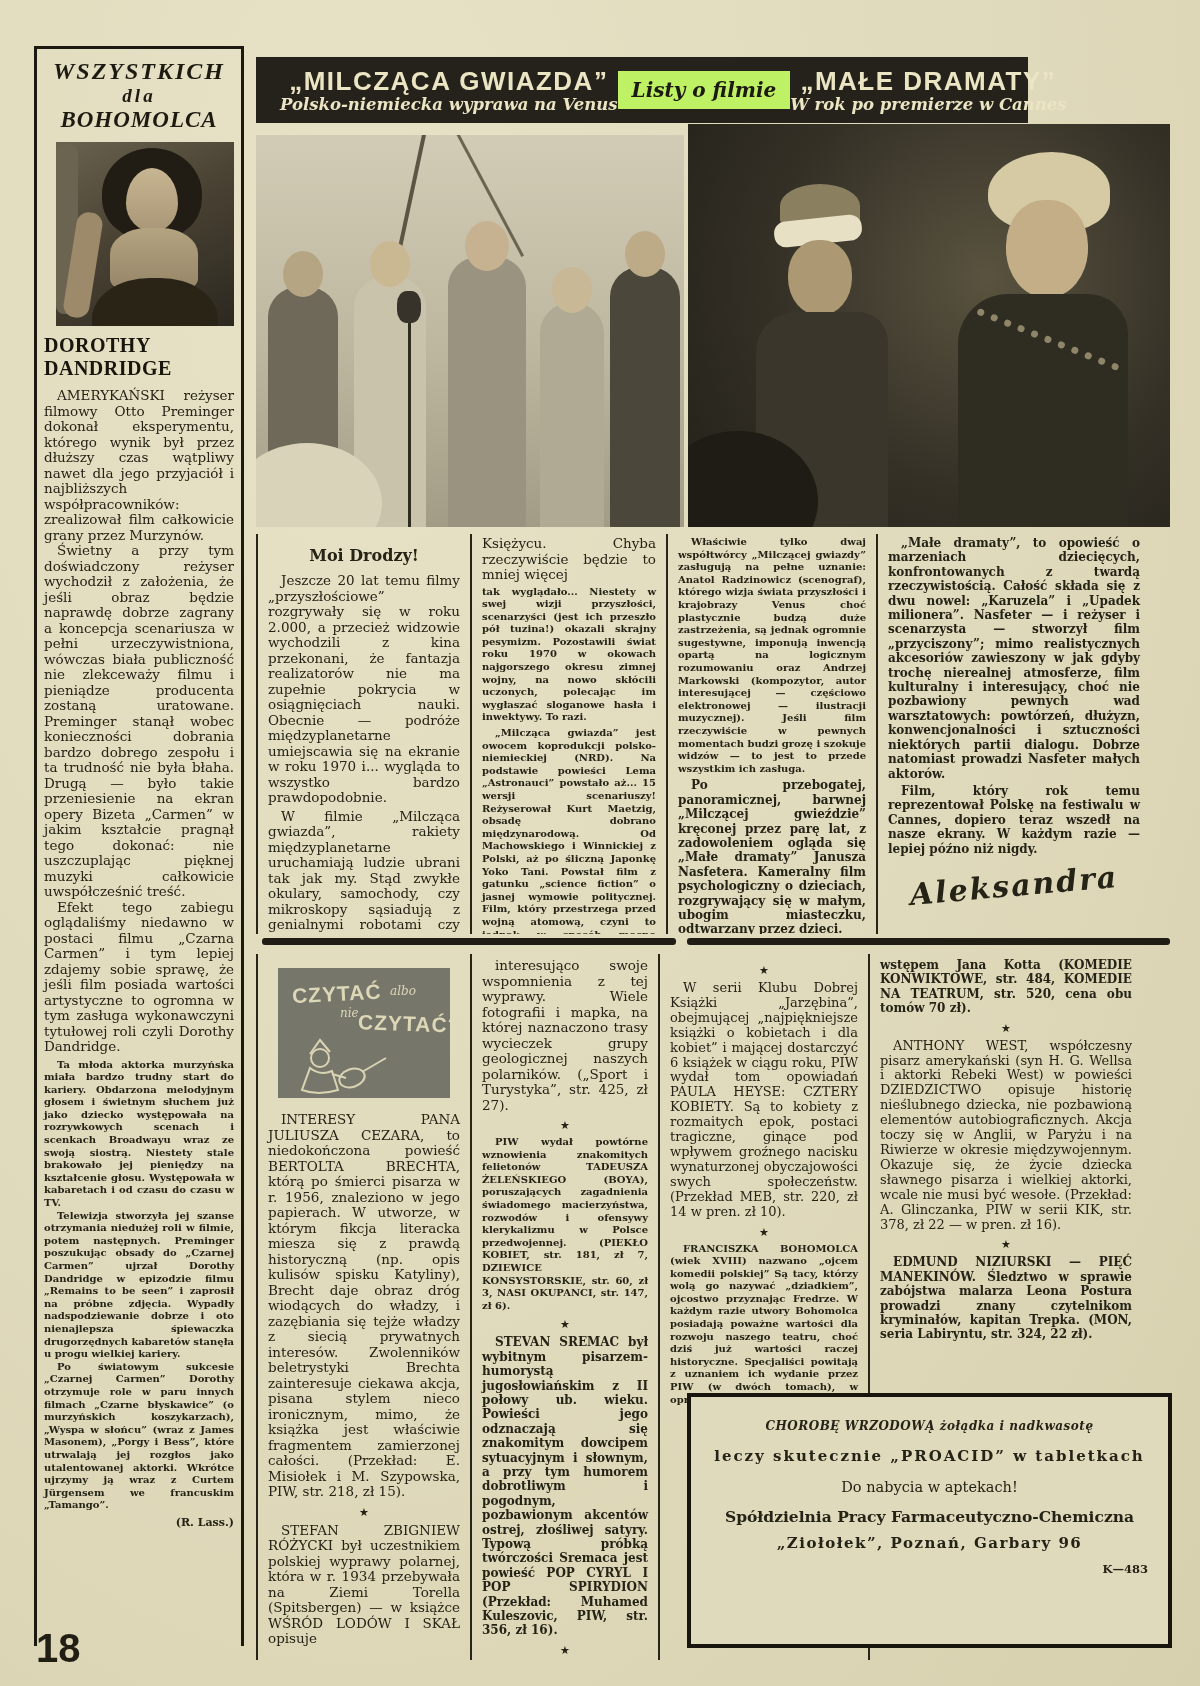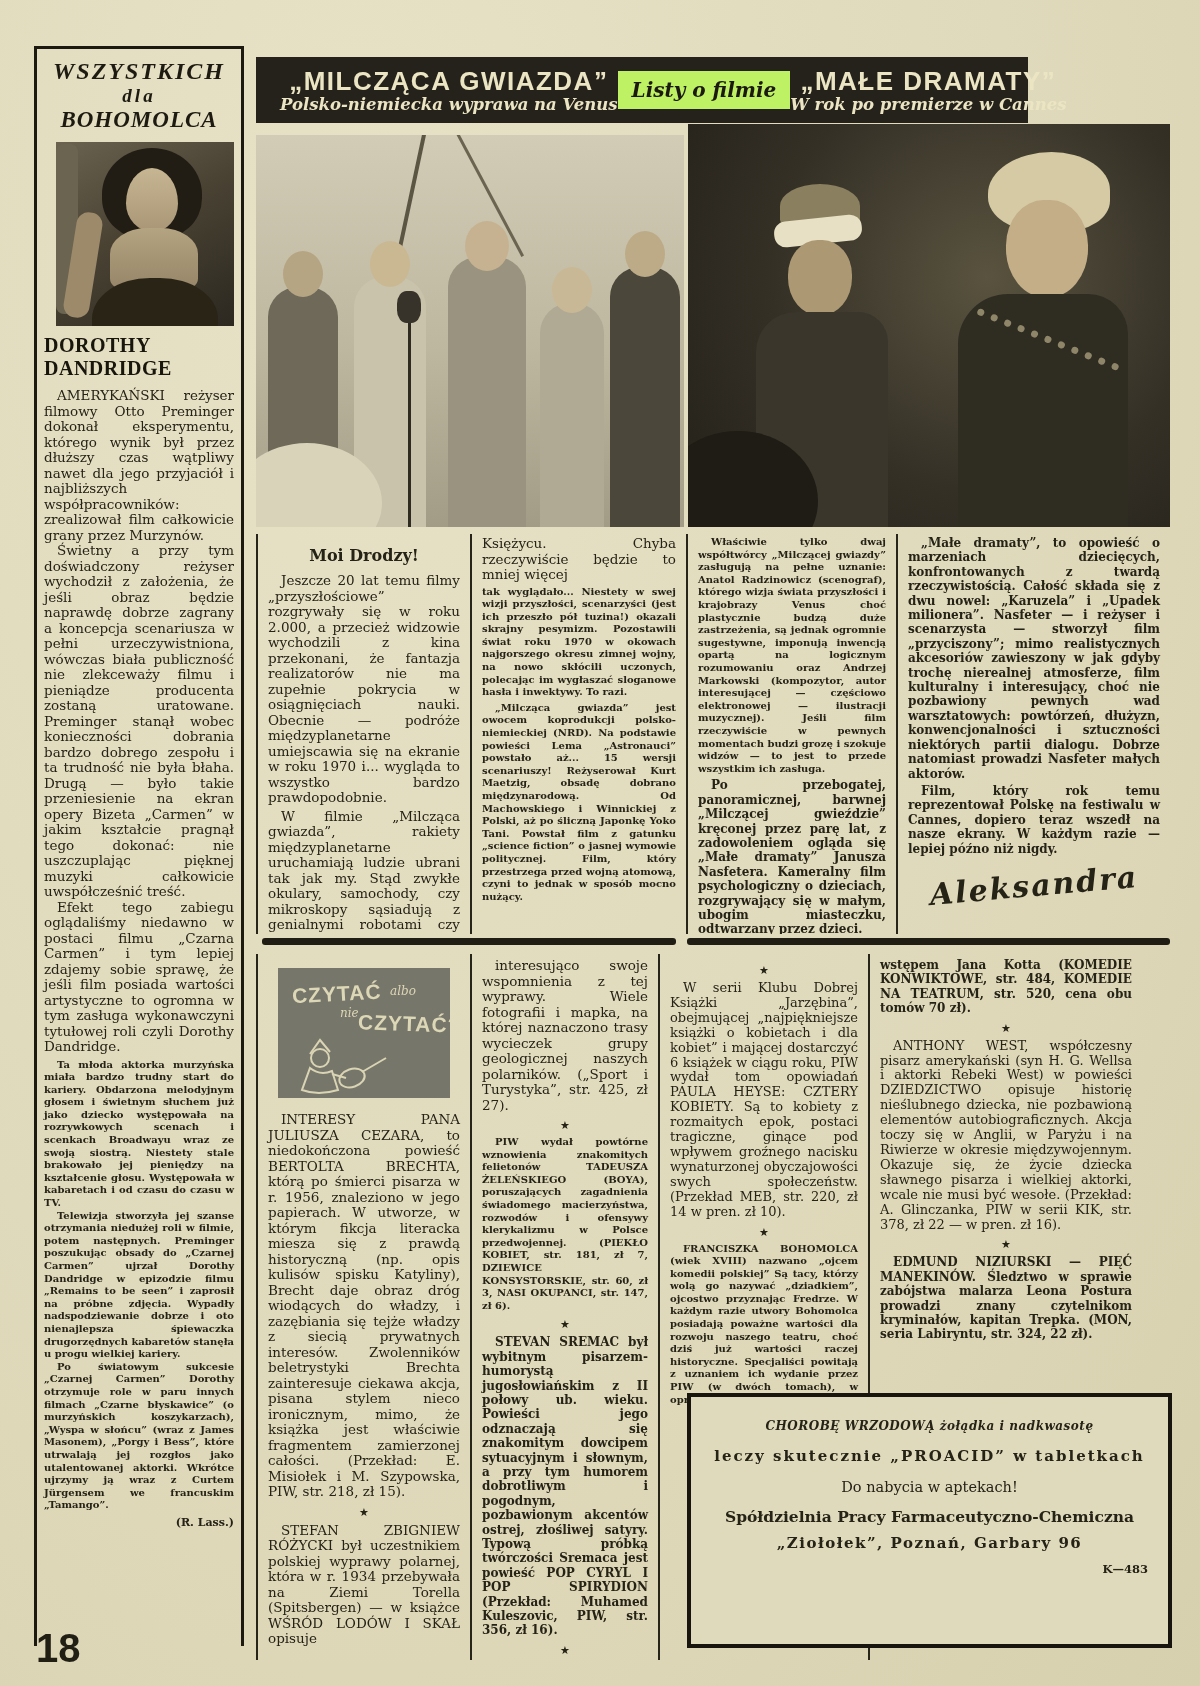--- a/index.html
+++ b/index.html
@@ -49,21 +49,21 @@
     background:radial-gradient(circle at 62% 38%, #59533f 0%, #343026 55%, #232019 100%); }
   .person { position:absolute; border-radius:30px 30px 0 0; }
   .head { position:absolute; top:-36px; left:50%; transform:translateX(-50%);
     width:40px; height:46px; border-radius:50%; display:block; }
   .shape { position:absolute; }
   
   .film-cols { position:absolute; left:256px; top:534px; width:914px; height:400px; display:flex; }
   .fc { padding:2px 10px 0; overflow:hidden; }
   .fc + .fc { border-left:2px solid #27241a; }
   .fc1 { width:214px; border-left:2px solid #27241a; }
-  .fc2 { width:216px; }
+  .fc2 { width:196px; }
   .fc3 { width:210px; }
   .fc4 { width:274px; }
   .col-heading { text-align:center; font-weight:bold; font-size:16px; margin:10px 0 8px; }
   .fc p + p, .bc p + p { margin-top:3px; }
   .signature { font-family:"DejaVu Serif", serif; font-style:italic; font-weight:bold;
     font-size:30px; transform:rotate(-5deg); text-align:center; margin-top:12px; letter-spacing:2px; }
   
   .hrule { position:absolute; top:938px; height:7px; background:#1f1d14; border-radius:3px; }
   .hrule-a { left:262px; width:414px; }
   .hrule-b { left:687px; width:483px; }

